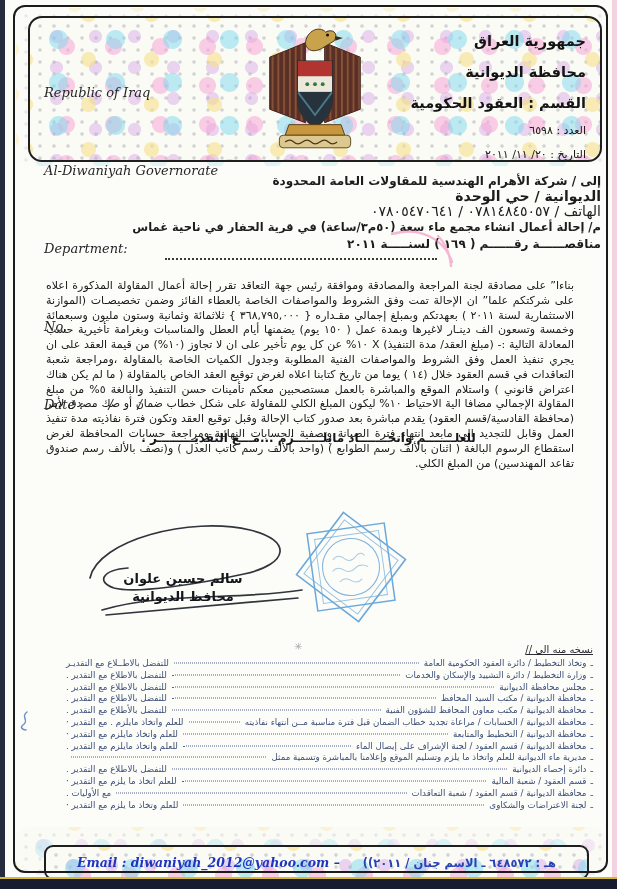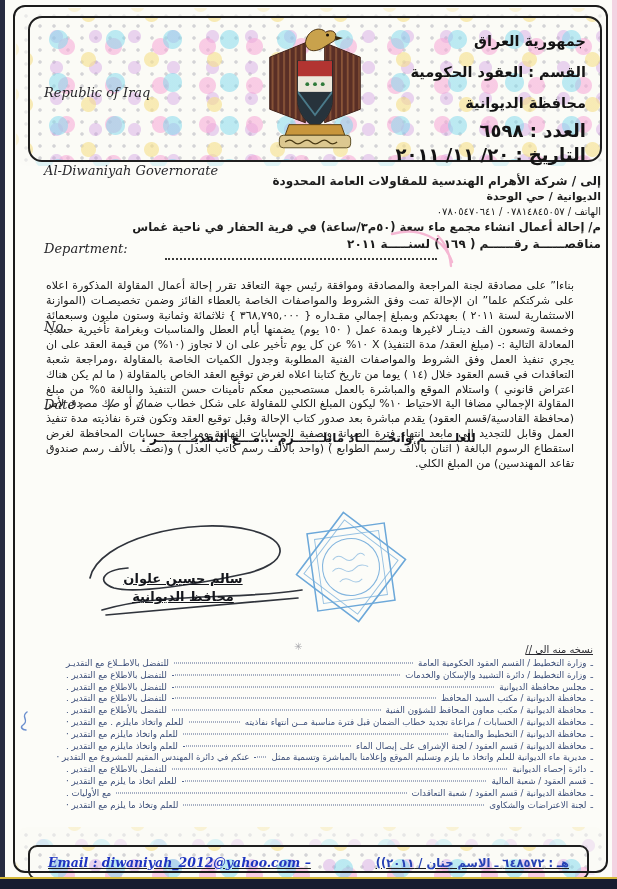--- a/index.html
+++ b/index.html
@@ -25,57 +25,57 @@
     background-position:0 0,13px 9px,27px 19px,7px 3px,3px 2px;
   }
   .pastel-bleed-top{position:absolute;left:16px;top:8px;right:12px;height:158px;opacity:.45;border-radius:10px;}
   .pastel-bleed-bottom{position:absolute;left:16px;right:12px;bottom:14px;height:48px;opacity:.5;border-radius:10px;}
 
   
   .header-box{position:absolute;left:28px;top:16px;width:570px;height:142px;border:2px solid #1f1f1f;border-radius:14px;}
   .hdr-en{position:absolute;left:14px;top:10px;font-family:"DejaVu Serif",serif;font-style:italic;font-size:13px;color:#26262a;line-height:26px;white-space:pre;}
   .hdr-ar{position:absolute;right:14px;top:8px;text-align:right;direction:rtl;color:#141414;}
   .hdr-ar .big{font-size:14.5px;font-weight:bold;line-height:31px;}
-  .hdr-ar .small{font-size:18px;font-weight:bold;line-height:24px;}
+  .hdr-ar .small{font-size:11px;font-weight:normal;line-height:24px;}
   .emblem{position:absolute;left:50%;top:3px;transform:translateX(-50%);}
 
   
   .addr{position:absolute;top:173px;left:0;right:16px;text-align:right;direction:rtl;}
   .addr .l1{font-size:12px;font-weight:bold;line-height:16px;}
-  .addr .l2{font-size:11px;font-weight:bold;line-height:15px;}
-  .addr .l3{font-size:10px;line-height:15px;}
+  .addr .l2{font-size:14px;font-weight:bold;line-height:15px;}
+  .addr .l3{font-size:14px;line-height:15px;}
   .addr .l4{font-size:11.5px;font-weight:bold;line-height:17px;}
   .addr .l5{font-size:12px;font-weight:bold;line-height:16px;letter-spacing:.5px;}
   .dotline{width:272px;margin:3px auto 0;height:3px;border-bottom:2px dotted #3a3a3a;}
 
   
   .body-text{position:absolute;top:263px;left:30px;right:27px;}
   .body-text p{margin:16px;direction:rtl;text-align:justify;font-size:11px;line-height:14.8px;color:#1a1a1a;}
   .closing{position:absolute;top:431px;left:0;right:0;text-align:center;direction:rtl;font-weight:bold;font-size:12px;color:#15151a;}
 
   
-  .sig{position:absolute;left:103px;top:570px;width:160px;text-align:center;direction:rtl;font-weight:bold;font-size:13px;line-height:18px;color:#14161c;text-decoration:underline;}
+  .sig{position:absolute;left:103px;top:570px;width:160px;text-align:center;direction:rtl;font-weight:bold;font-size:13px;line-height:18px;color:#14161c;}
   .sig-swirl{position:absolute;left:72px;top:512px;}
   .stamp{position:absolute;left:292px;top:510px;opacity:.9;}
   .pink-swirl{position:absolute;left:388px;top:226px;opacity:.55;}
   .blue-mark{position:absolute;left:17px;top:710px;opacity:.75;}
   .speckle{position:absolute;left:294px;top:641px;color:#9a9aa0;font-size:10px;opacity:.85;}
   .speckle::before{content:"✳";}
 
   
   .dist{position:absolute;top:644px;left:66px;right:24px;direction:rtl;color:#3c4e79;}
   .dist-head{font-size:10px;font-weight:normal;text-decoration:underline;color:#2a2a30;margin-bottom:3px;}
   .dist-row{display:flex;align-items:baseline;font-size:8.7px;line-height:11.8px;white-space:nowrap;}
   .dist-row .marker{margin-left:4px;}
   .dist-row .marker::before{content:"ـ";}
   .leader{flex:1;min-width:12px;border-bottom:1.5px dotted #51628e;margin:0 5px;transform:translateY(-2.5px);}
 
   
-  .footer-box{position:absolute;left:28px;right:28px;top:845px;height:35px;border:2px solid #1f1f1f;border-radius:9px;
-              display:flex;align-items:center;justify-content:space-between;padding:0 18px;box-sizing:border-box;text-decoration:underline;}
+  .footer-box{position:absolute;left:44px;right:28px;top:845px;height:35px;border:2px solid #1f1f1f;border-radius:9px;
+              display:flex;align-items:center;justify-content:space-between;padding:0 31px;box-sizing:border-box;}
   .footer-email{font-family:"DejaVu Serif",serif;font-style:italic;font-weight:bold;font-size:12.5px;color:#1f35c0;}
   .footer-phone{direction:rtl;font-size:11.5px;font-weight:bold;color:#2742b5;}
 </style>
 </head>
 <body>
 
 <div class="page">
 
   <div class="pastel pastel-bleed-top"></div>
   <div class="pastel pastel-bleed-bottom"></div>
@@ -120,22 +120,22 @@
         </g>
 
         <path d="M28,106 L82,106 L86,117 L24,117 Z" fill="#c8963c" stroke="#5a3c12" stroke-width="1"></path>
         <rect x="18" y="117" width="74" height="13" rx="4" fill="#dcc890" stroke="#5a4a20" stroke-width="1"></rect>
         <path d="M24,124 q5,-4 9,0 t9,0 t9,0 t9,0 t9,0 t9,0" fill="none" stroke="#4a3a14" stroke-width="1.2"></path>
       </svg>
     </div>
 
     <div class="hdr-ar">
       <div class="big">جمهورية العراق</div>
+      <div class="big">محافظة الديوانية</div>
       <div class="big">القسم : العقود الحكومية</div>
-      <div class="big">محافظة الديوانية</div>
       <div class="small">العدد : ٦٥٩٨</div>
       <div class="small">التاريخ : ٢٠/ ١١/ ٢٠١١</div>
     </div>
   </div>
 
   <div class="addr">
     <div class="l1">إلى / شركة الأهرام الهندسية للمقاولات العامة المحدودة</div>
     <div class="l2">الديوانية / حي الوحدة</div>
     <div class="l3">الهاتف / ٠٧٨١٤٨٤٥٠٥٧ / ٠٧٨٠٥٤٧٠٦٤١</div>
     <div class="l4">م/ إحالة أعمال انشاء مجمع ماء سعة (٥٠م٣/ساعة) في قرية الحفار في ناحية غماس</div>
@@ -186,21 +186,21 @@
       </g>
     </svg>
   </div>
 
   <span class="speckle"></span>
   <div class="dist">
     <div class="dist-head">نسخه منه الى //</div>
 
     <div class="dist-row">
         <span class="marker"></span>
-        <span>وزارة التخطيط / القسم العقود الحكومية العامة</span>
+        <span>وتخاذ التخطيط / دائرة العقود الحكومية العامة</span>
         <span class="leader"></span>
         <span>للتفضل بالاطــلاع مع التقديـر</span>
       </div>
     <div class="dist-row">
         <span class="marker"></span>
         <span>وزارة التخطيط / دائرة التشييد والإسكان والخدمات</span>
         <span class="leader"></span>
         <span>للتفضل بالاطلاع مع التقدير .</span>
       </div>
     <div class="dist-row">
@@ -236,21 +236,20 @@
     <div class="dist-row">
         <span class="marker"></span>
         <span>محافظة الديوانية / قسم العقود / لجنة الإشراف على إيصال الماء</span>
         <span class="leader"></span>
         <span>للعلم واتخاذ مايلزم مع التقدير .</span>
       </div>
     <div class="dist-row">
         <span class="marker"></span>
         <span>مديرية ماء الديوانية للعلم واتخاذ ما يلزم وتسليم الموقع وإعلامنا بالمباشرة وتسمية ممثل</span>
         <span class="leader"></span>
-        <span>عنكم في دائرة المهندس المقيم للمشروع مع التقدير ·</span>
       </div>
     <div class="dist-row">
         <span class="marker"></span>
         <span>دائرة إحصاء الديوانية</span>
         <span class="leader"></span>
         <span>للتفضل بالاطلاع مع التقدير .</span>
       </div>
     <div class="dist-row">
         <span class="marker"></span>
         <span>قسم العقود / شعبة المالية</span>

